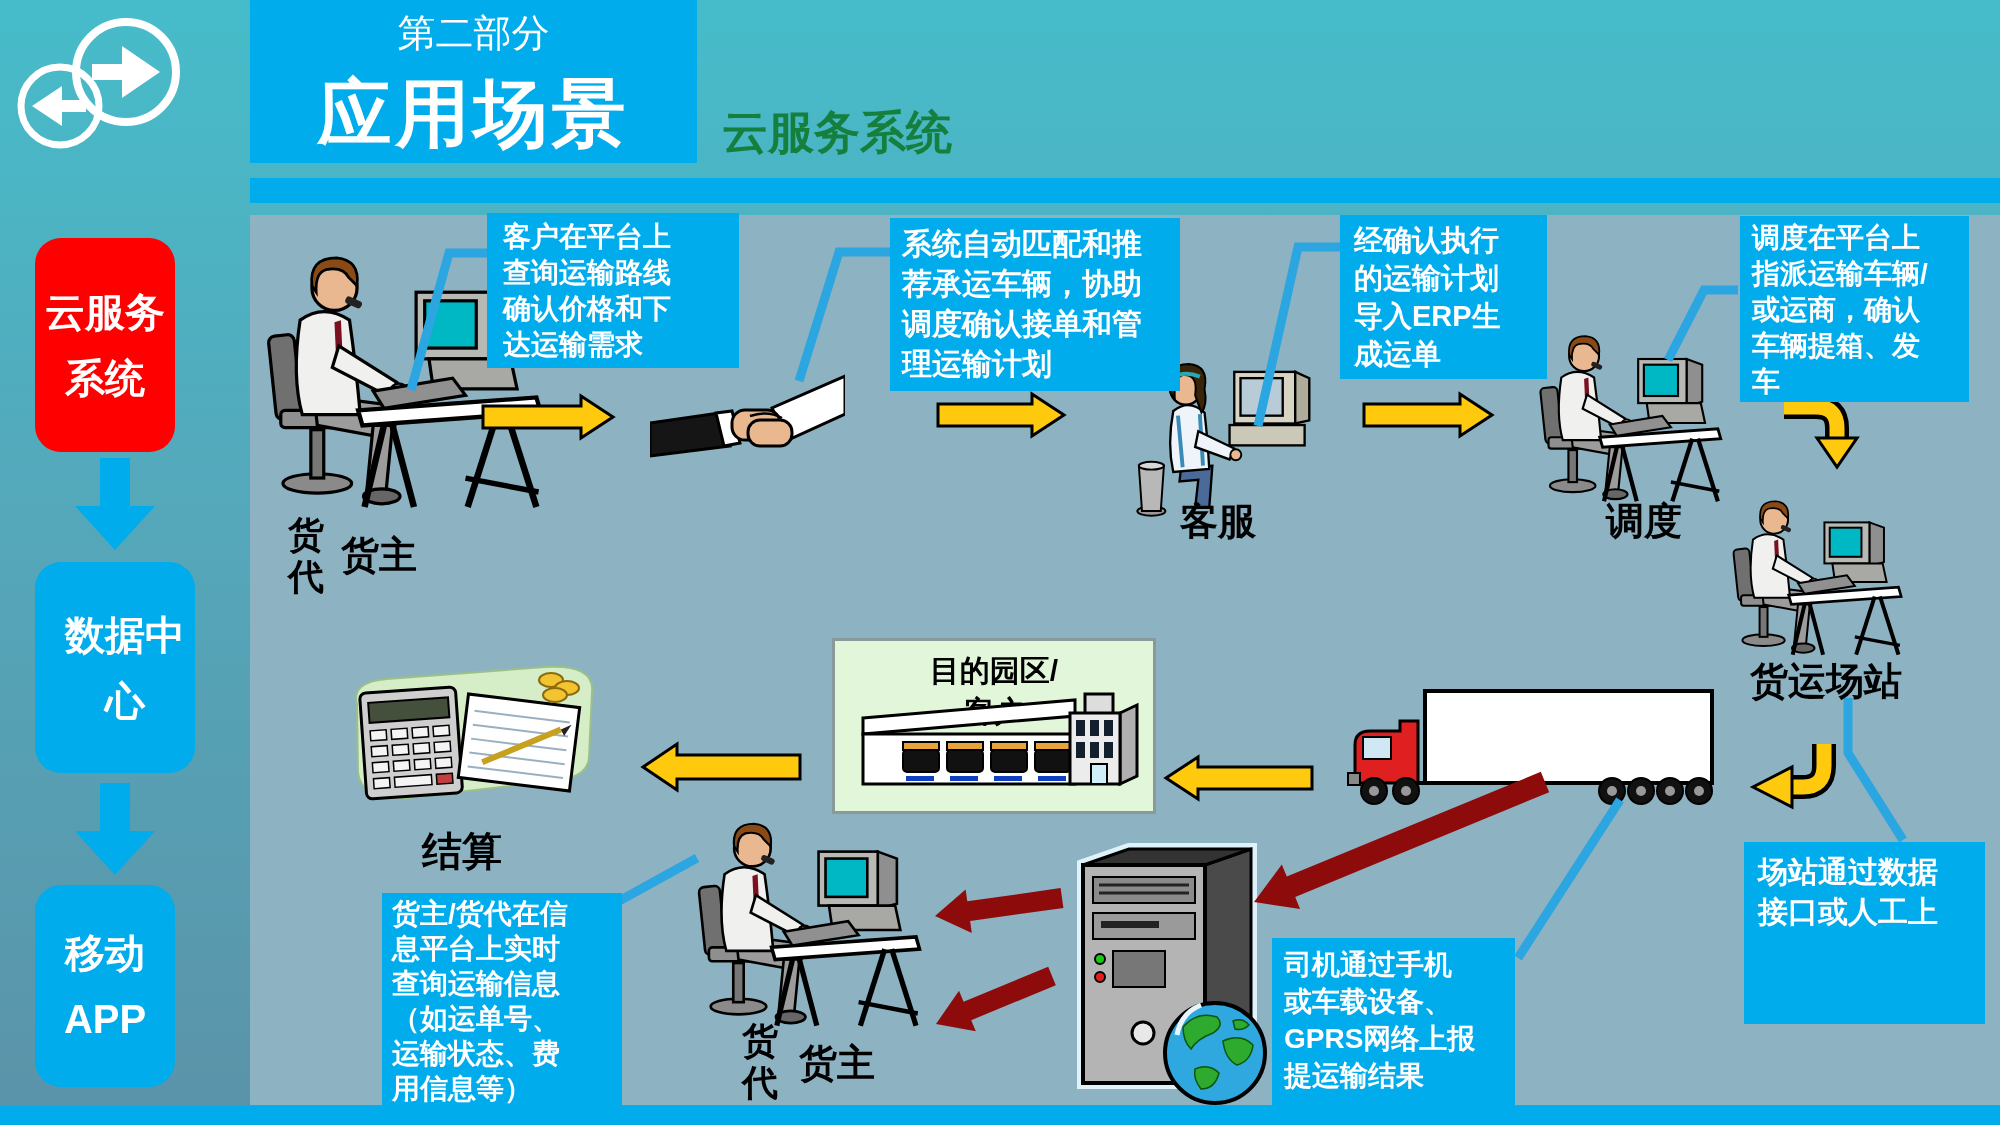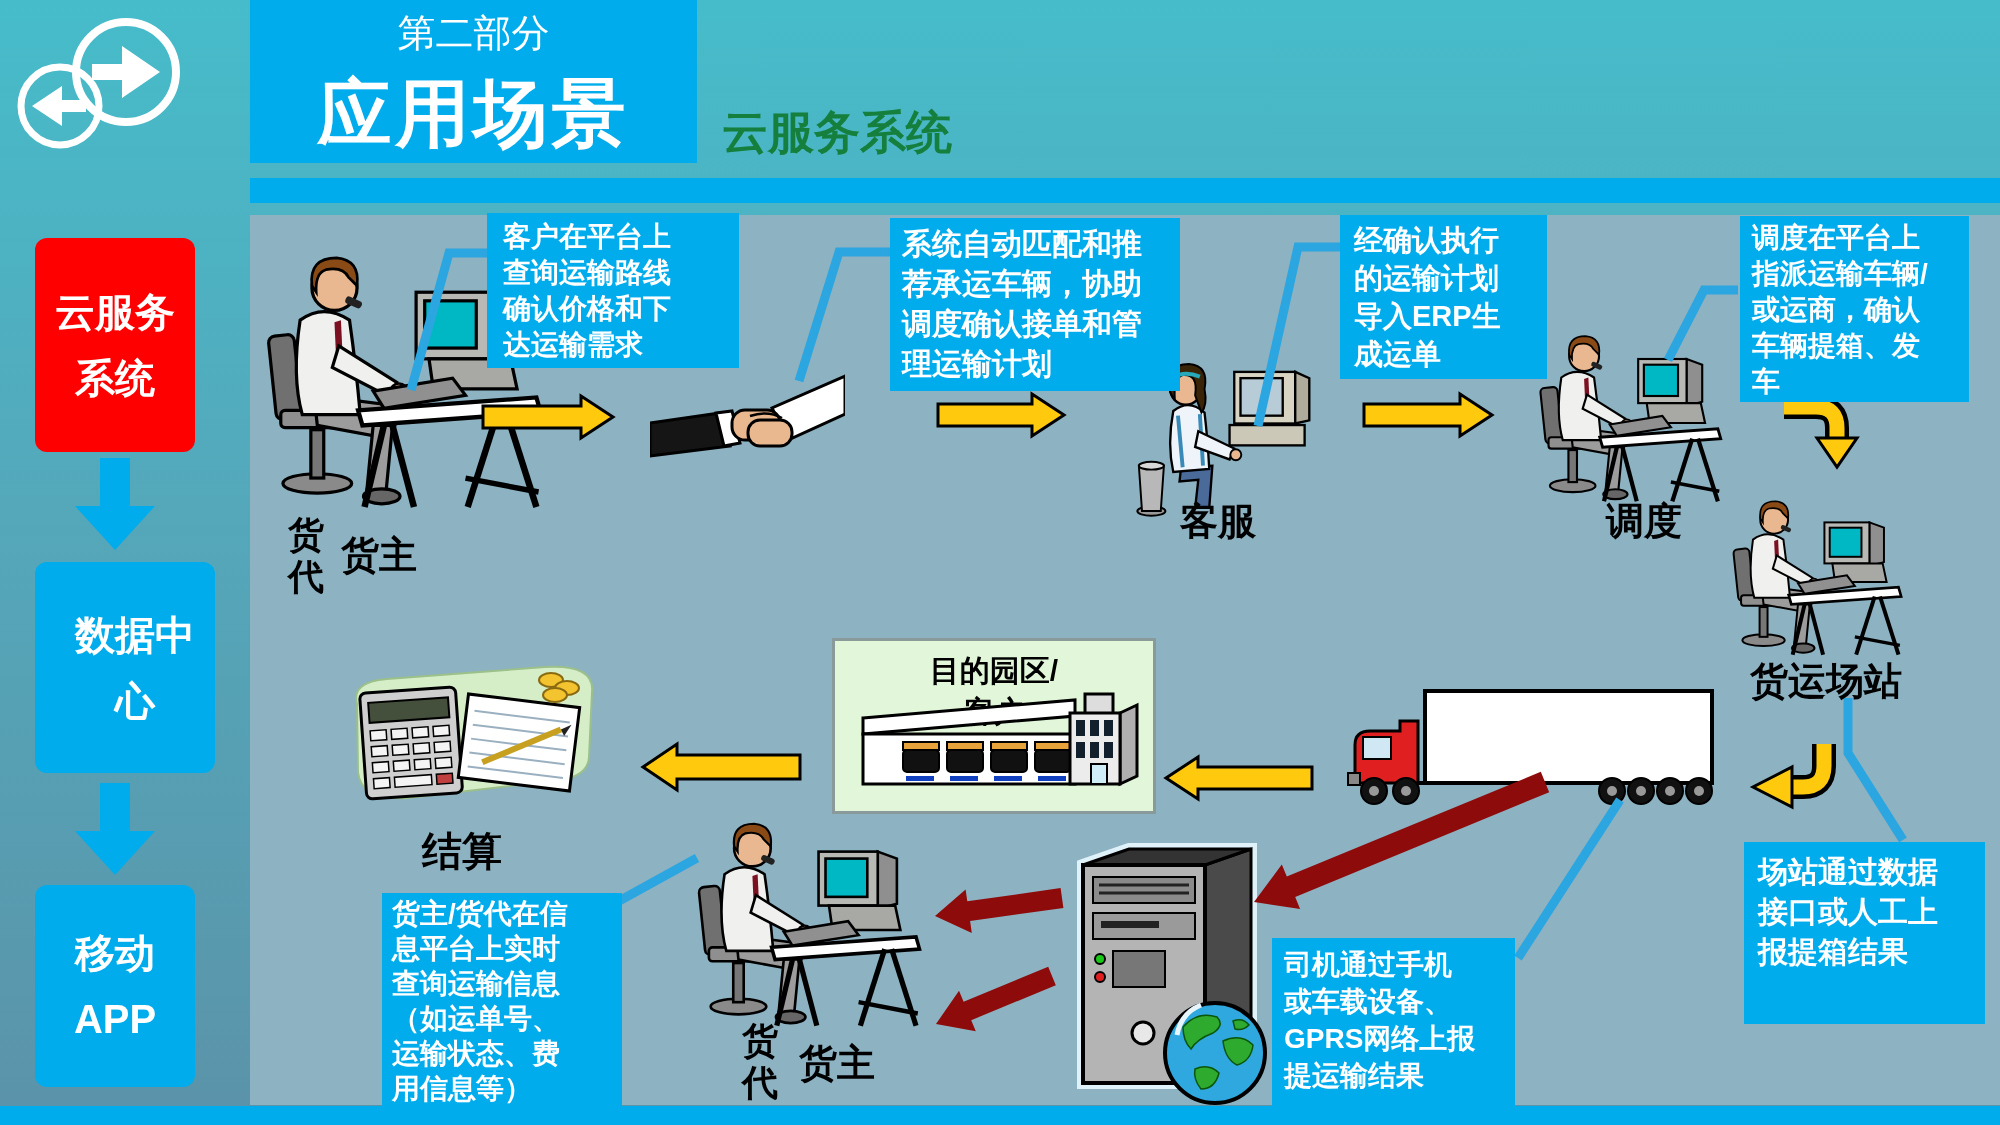--- a/index.html
+++ b/index.html
@@ -11,21 +11,21 @@
   .abs{position:absolute;}
   
   .title-box{left:250px;top:0;width:447px;height:163px;background:#00ACEC;color:#fff;text-align:center;z-index:2;}
   .part-label{display:block;margin-top:8px;font-size:38px;font-weight:400;}
   .main-title{display:block;margin-top:6px;font-size:74px;font-weight:700;letter-spacing:4px;}
   .subtitle{left:722px;top:102px;font-size:46px;font-weight:700;color:#15803d;z-index:2;}
   .blue-stripe{left:250px;top:178px;width:1750px;height:25px;background:#00ACEC;z-index:1;}
   .bottom-bar{left:0;top:1106px;width:2000px;height:19px;background:#00ACEC;z-index:1;}
   .content-panel{left:250px;top:215px;width:1750px;height:890px;background:#8DB2C2;z-index:0;}
   
-  .side-box{left:35px;width:160px;border-radius:12px;color:#fff;display:flex;flex-direction:column;
+  .side-box{left:35px;width:140px;border-radius:26px;color:#fff;display:flex;flex-direction:column;
     align-items:center;justify-content:center;font-weight:700;font-size:40px;line-height:1.65;z-index:2;text-align:center;}
   .side-red{background:#FE0000;top:238px;height:214px;}
   .side-blue1{background:#00ACEC;top:562px;height:211px;padding-left:20px;}
   .side-blue2{background:#00ACEC;top:885px;height:202px;}
   .side-arrow{left:75px;z-index:2;}
   
   .callout{background:#00ACEC;color:#fff;font-weight:700;z-index:5;}
   .cl{display:block;}
   
   .lbl{color:#000;font-weight:700;z-index:5;}
@@ -335,21 +335,20 @@
   <span class="cl">调度在平台上</span>
   <span class="cl">指派运输车辆/</span>
   <span class="cl">或运商，确认</span>
   <span class="cl">车辆提箱、发</span>
   <span class="cl">车</span>
 </div>
 
 <div class="abs callout" style="left:1744px;top:842px;width:227px;height:172px;padding:10px 0 0 14px;font-size:30px;line-height:40px">
   <span class="cl">场站通过数据</span>
   <span class="cl">接口或人工上</span>
-  <span class="cl">报提箱结果</span>
 </div>
 
 <div class="abs callout" style="left:1272px;top:938px;width:231px;height:164px;padding:8px 0 0 12px;font-size:28px;line-height:37px">
   <span class="cl">司机通过手机</span>
   <span class="cl">或车载设备、</span>
   <span class="cl">GPRS网络上报</span>
   <span class="cl">提运输结果</span>
 </div>
 
 <div class="abs callout" style="left:382px;top:893px;width:230px;height:212px;padding:3px 0 0 10px;font-size:28px;line-height:35px">

